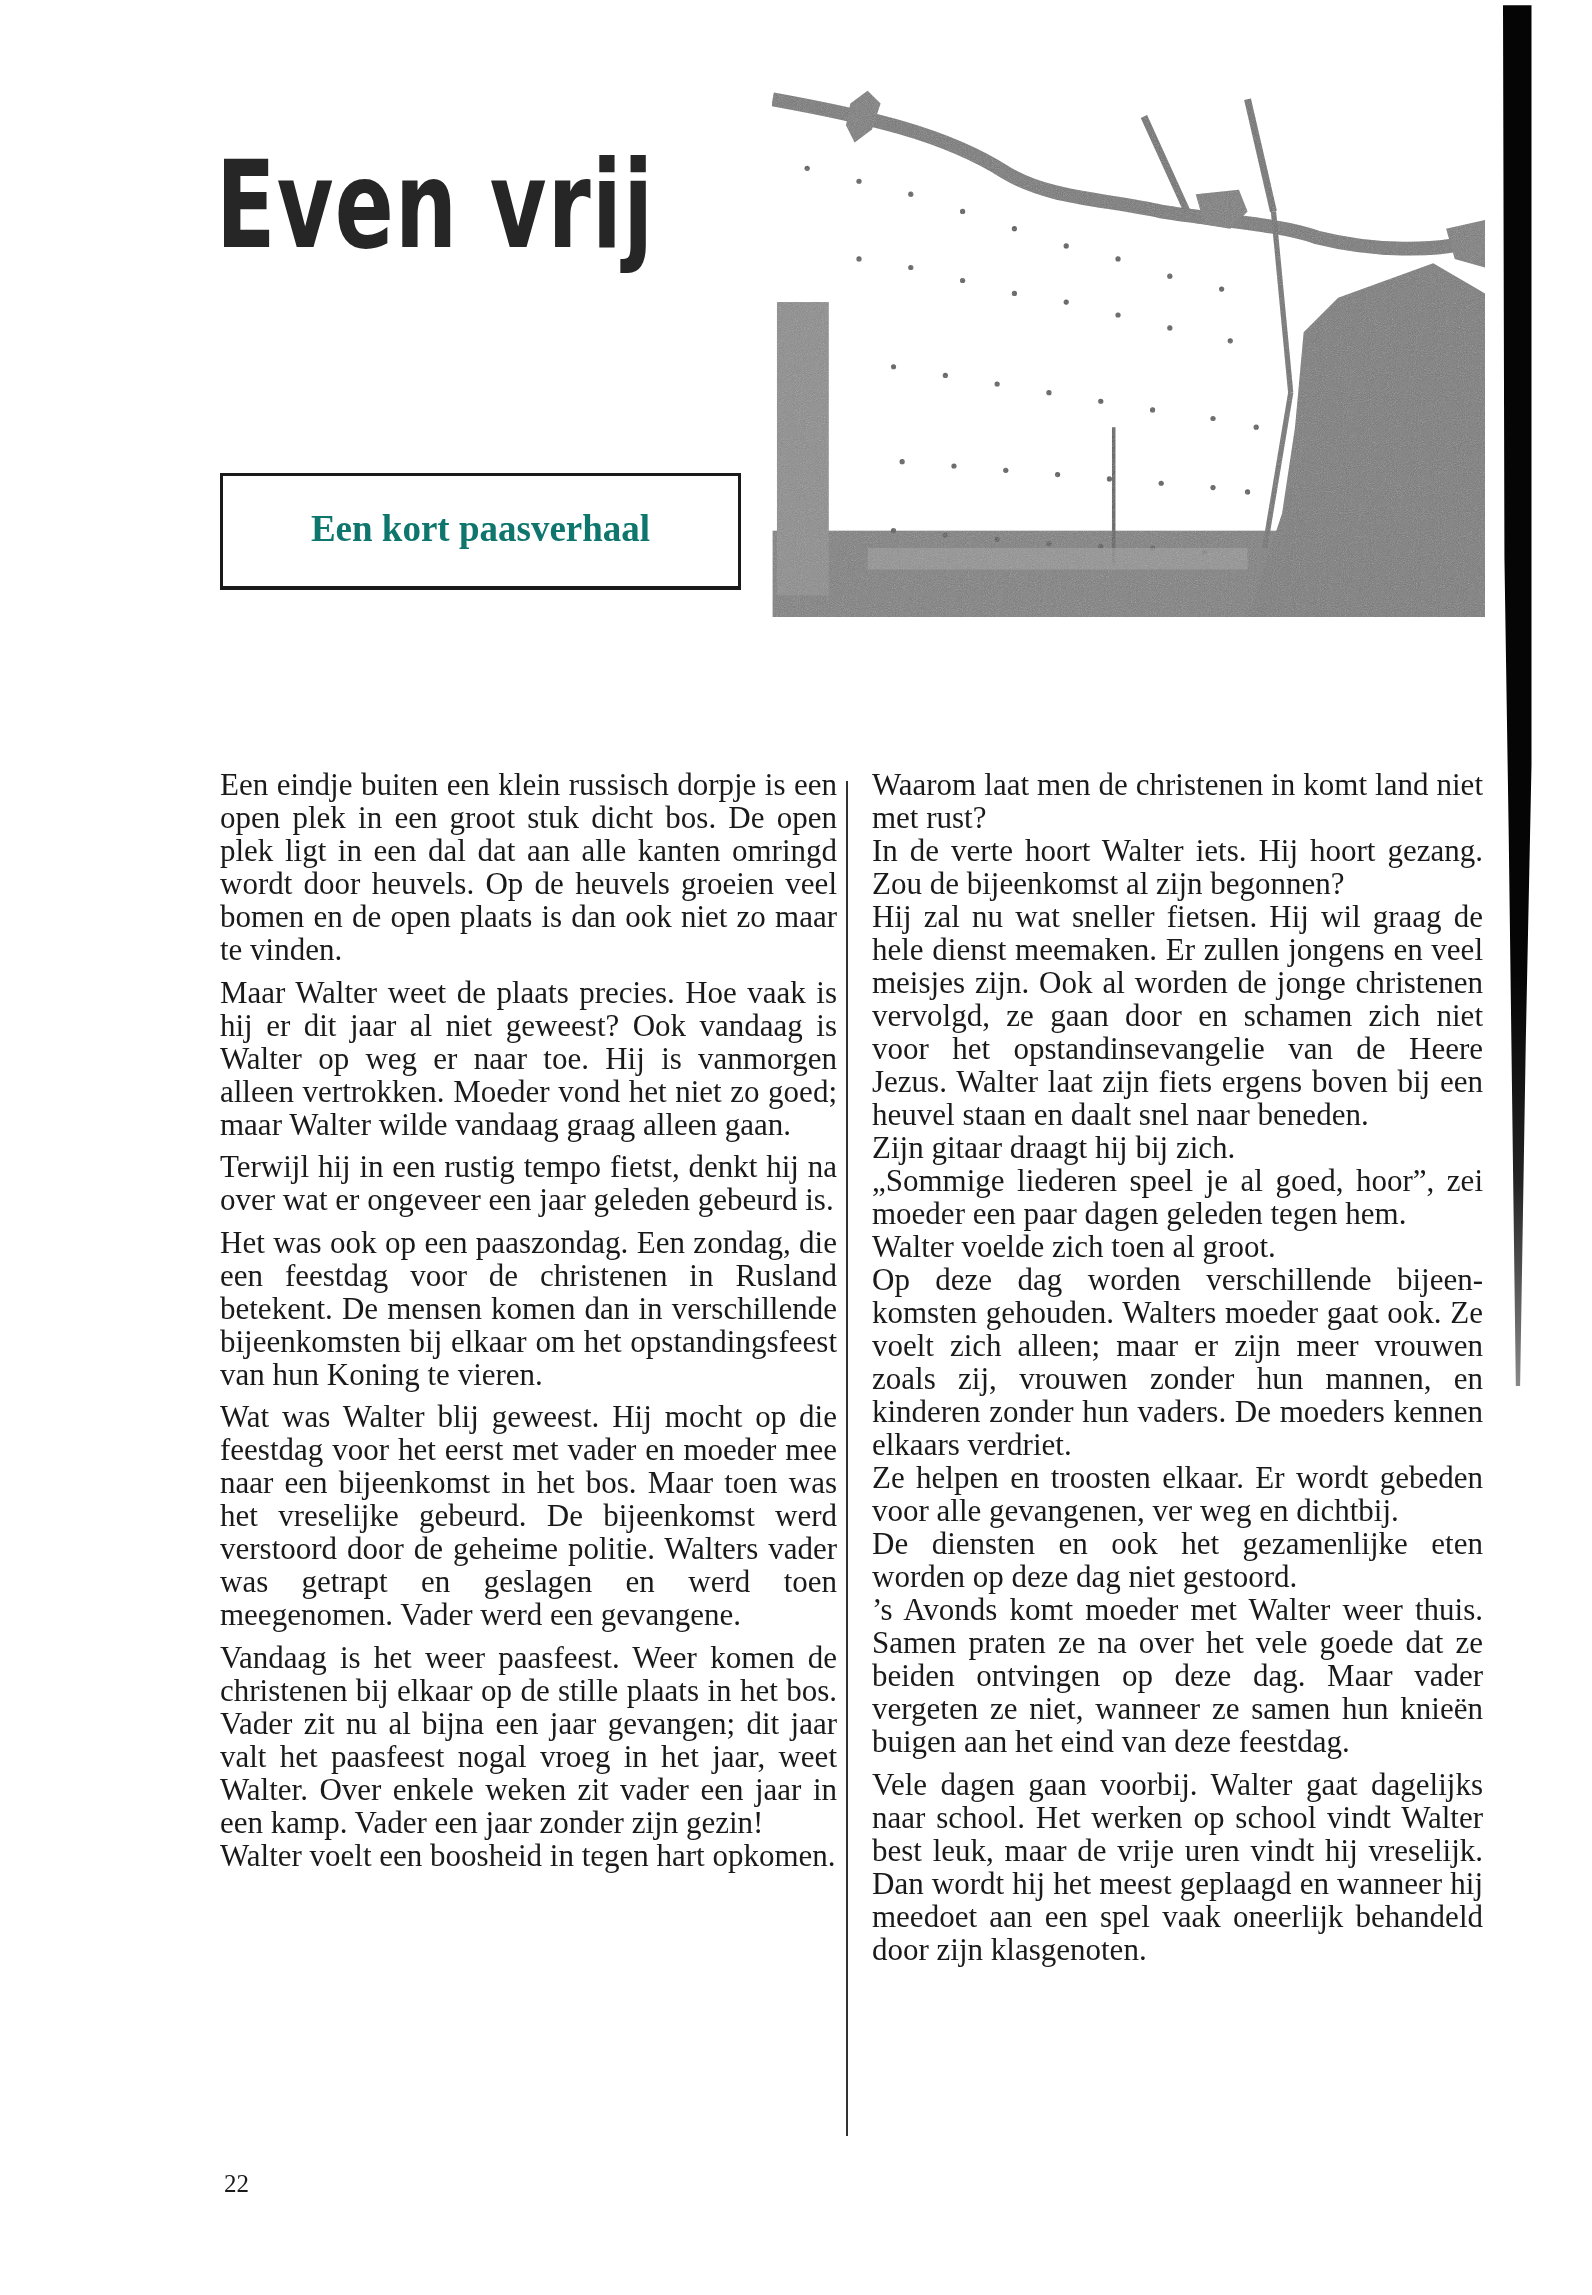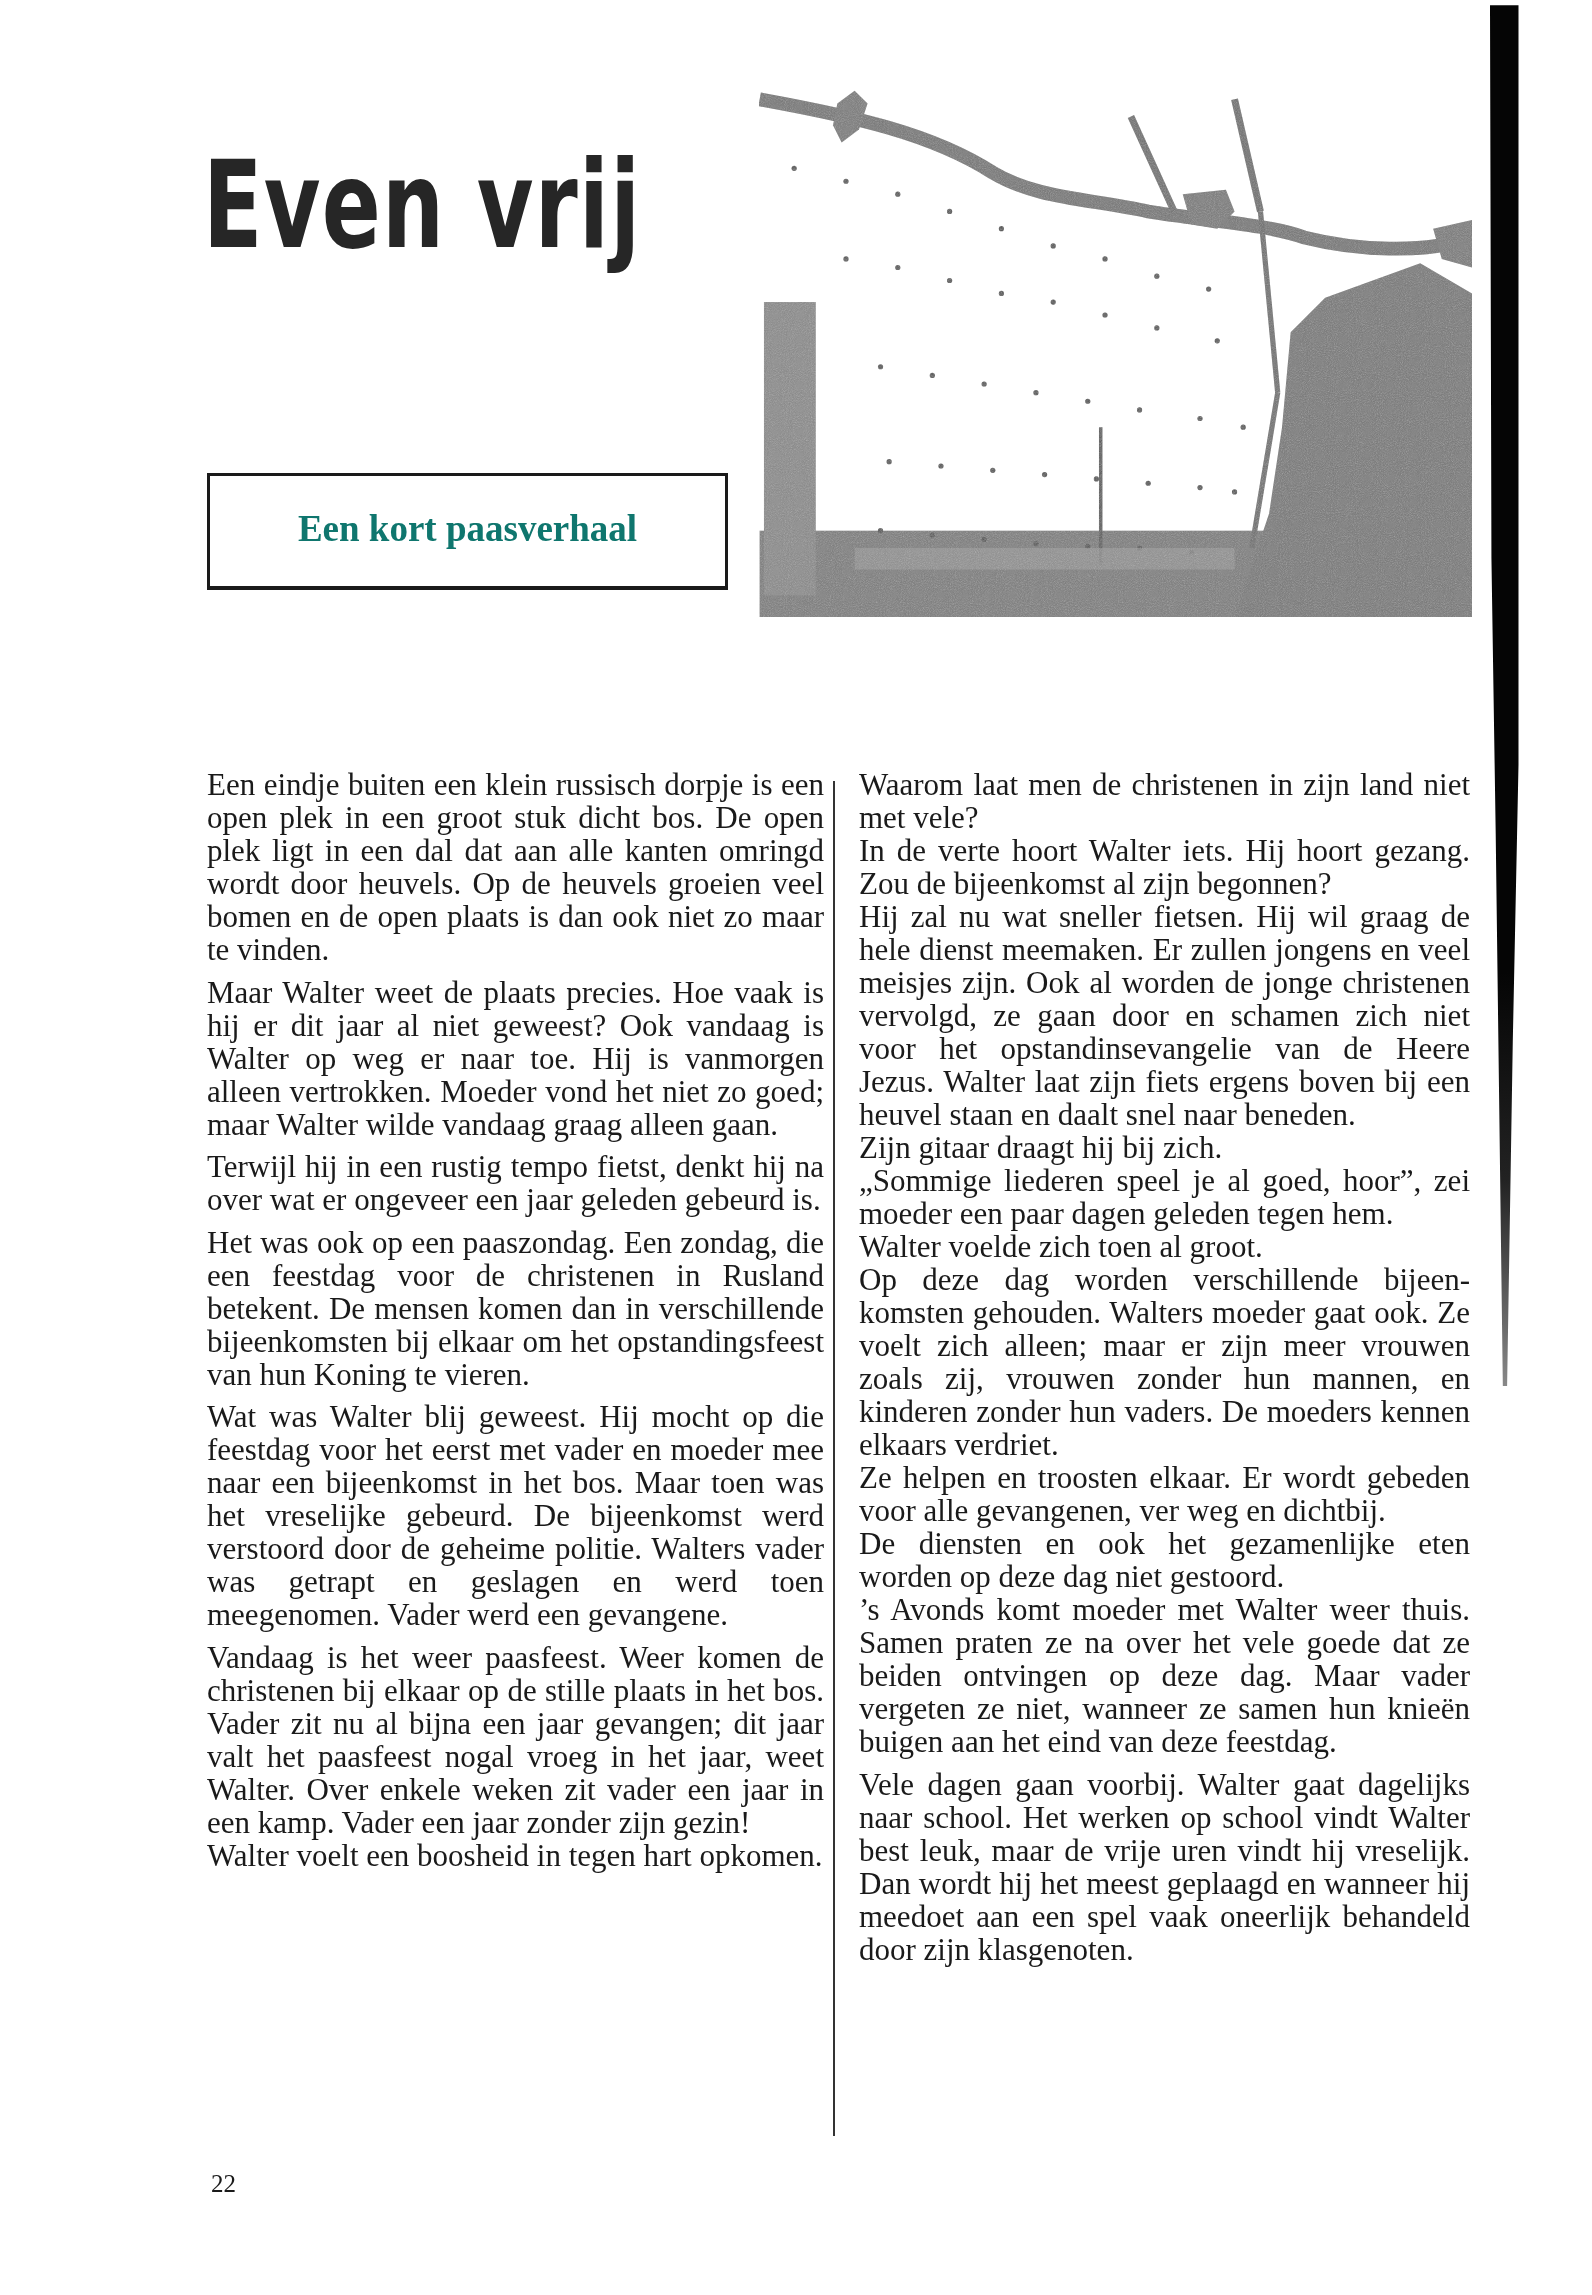--- a/index.html
+++ b/index.html
@@ -1,18 +1,18 @@
 <!DOCTYPE html>
 <html style="font-size:14px"><head>
   <meta charset="utf-8">
   <style>
     html, body { margin: 0; padding: 0; background: #ffffff; }
     body { width: 1592px; height: 2295px; position: relative; overflow: hidden; font-family: "Liberation Serif", "DejaVu Serif", serif; color: #1a1a1a; }
 
-    .page { position: absolute; left: 0; top: 0; width: 1304px; height: 2295px; }
+    .page { position: absolute; left: 13px; top: 0; width: 1304px; height: 2295px; }
 
     .edge-bar { position: absolute; left: 1490px; top: 5.2px; width: 28.5px; height: 1381px;
       background: linear-gradient(to bottom, #050505 0%, #050505 70%, #222 85%, #888 100%);
       clip-path: polygon(0 0, 100% 0, 100% 55%, 80% 75%, 60% 100%, 45% 100%, 20% 60%, 5% 40%);
     }
 
     .title { position: absolute; left: 203px; top: 145px; margin: 0;
       font-family: "DejaVu Sans", sans-serif; font-weight: bold; font-size: 121px;
       letter-spacing: 1.7px; transform: scaleX(0.72); transform-origin: left top;
       color: #262626; line-height: 1; }
@@ -136,21 +136,21 @@
     <p>Terwijl hij in een rustig tempo fietst, denkt hij na over wat er ongeveer een jaar geleden gebeurd is.</p>
     <p>Het was ook op een paaszondag. Een zondag, die een feestdag voor de christenen in Rus­land betekent. De mensen komen dan in verschillende bijeenkomsten bij elkaar om het opstandingsfeest van hun Koning te vieren.</p>
     <p>Wat was Walter blij geweest. Hij mocht op die feestdag voor het eerst met vader en moeder mee naar een bijeenkomst in het bos. Maar toen was het vreselijke gebeurd. De bijeenkomst werd verstoord door de geheime politie. Walters vader was getrapt en ge­slagen en werd toen meegenomen. Vader werd een gevangene.</p>
     <p class="tight">Vandaag is het weer paasfeest. Weer komen de christenen bij elkaar op de stille plaats in het bos. Vader zit nu al bijna een jaar gevangen; dit jaar valt het paasfeest nogal vroeg in het jaar, weet Walter. Over enkele weken zit vader een jaar in een kamp. Vader een jaar zonder zijn gezin!</p>
     <p>Walter voelt een boosheid in tegen hart opkomen.</p>
   </div>
 
   <div class="divider"></div>
 
   <div class="col col-right">
-    <p class="tight">Waarom laat men de christenen in zijn land niet met vele?</p>
+    <p class="tight">Waarom laat men de christenen in komt land niet met rust?</p>
     <p class="tight">In de verte hoort Walter iets. Hij hoort gezang. Zou de bijeenkomst al zijn begon­nen?</p>
     <p class="tight">Hij zal nu wat sneller fietsen. Hij wil graag de hele dienst meemaken. Er zullen jongens en veel meisjes zijn. Ook al worden de jonge christenen vervolgd, ze gaan door en scha­men zich niet voor het opstandinsevangelie van de Heere Jezus. Walter laat zijn fiets ergens boven bij een heuvel staan en daalt snel naar beneden.</p>
     <p class="tight">Zijn gitaar draagt hij bij zich.</p>
     <p class="tight">„Sommige liederen speel je al goed, hoor”, zei moeder een paar dagen geleden tegen hem.</p>
     <p class="tight">Walter voelde zich toen al groot.</p>
     <p class="tight">Op deze dag worden verschillende bijeen­komsten gehouden. Walters moeder gaat ook. Ze voelt zich alleen; maar er zijn meer vrouwen zoals zij, vrouwen zonder hun man­nen, en kinderen zonder hun vaders. De moeders kennen elkaars verdriet.</p>
     <p class="tight">Ze helpen en troosten elkaar. Er wordt gebe­den voor alle gevangenen, ver weg en dichtbij.</p>
     <p class="tight">De diensten en ook het gezamenlijke eten worden op deze dag niet gestoord.</p>
     <p>’s Avonds komt moeder met Walter weer thuis. Samen praten ze na over het vele goede dat ze beiden ontvingen op deze dag. Maar vader vergeten ze niet, wanneer ze samen hun knieën buigen aan het eind van deze feestdag.</p>
     <p>Vele dagen gaan voorbij. Walter gaat dage­lijks naar school. Het werken op school vindt Walter best leuk, maar de vrije uren vindt hij vreselijk. Dan wordt hij het meest geplaagd en wanneer hij meedoet aan een spel vaak oneerlijk behandeld door zijn klasgenoten.</p>

